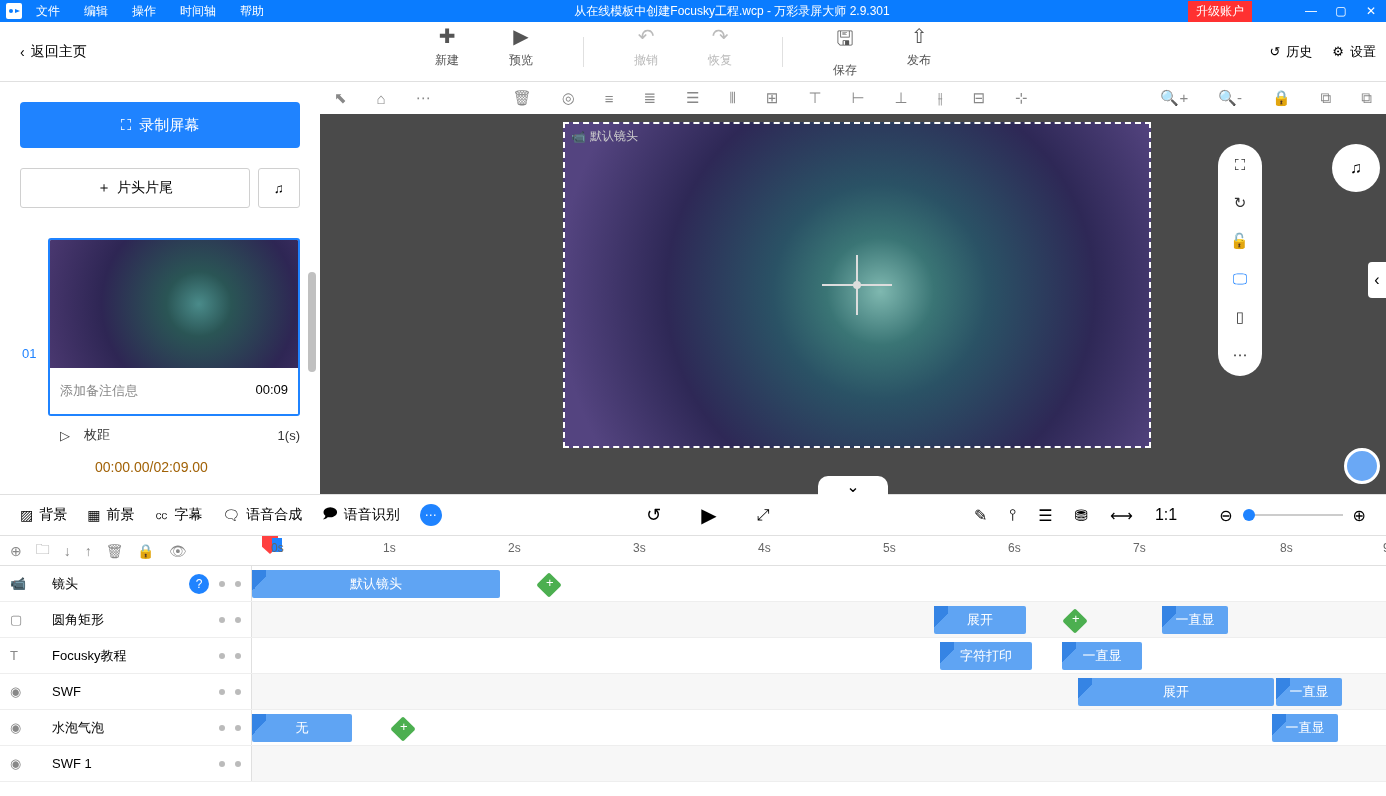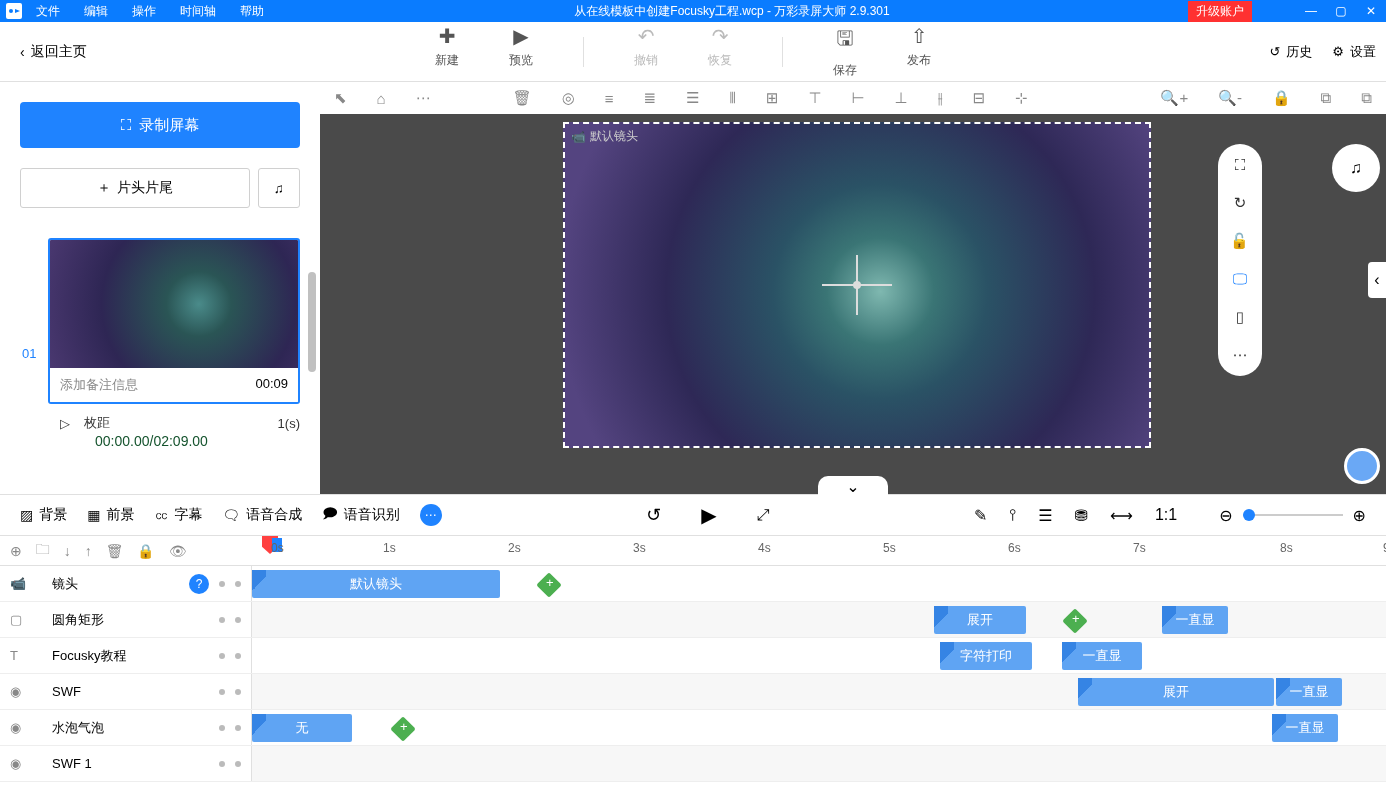--- a/index.html
+++ b/index.html
@@ -30,24 +30,24 @@
 
 
 .left-panel { width: 320px; background: #fff; padding: 20px; position: relative; }
 .record-btn { width: 280px; height: 46px; background: #1f83ff; color: #fff; border: none; border-radius: 4px; font-size: 15px; display: flex; align-items: center; justify-content: center; gap: 8px; cursor: pointer; }
 .tail-row { display: flex; gap: 8px; margin-top: 20px; }
 .tail-btn { flex: 1; height: 40px; border: 1px solid #d0d0d0; background: #fff; border-radius: 3px; font-size: 14px; display: flex; align-items: center; justify-content: center; gap: 6px; cursor: pointer; }
 .music-btn { width: 42px; height: 40px; border: 1px solid #d0d0d0; background: #fff; border-radius: 3px; display: flex; align-items: center; justify-content: center; cursor: pointer; }
 .slide-number { position: absolute; left: 22px; top: 264px; font-size: 13px; color: #1f83ff; }
 .slide-thumb { margin: 30px 0 0 28px; width: 252px; border: 2px solid #1f83ff; border-radius: 3px; overflow: hidden; }
 .slide-thumb .preview { height: 128px; background: radial-gradient(circle at 60% 50%, #4a8b8a 0%, #2a5555 20%, #2e2654 60%, #4a3870 100%); }
-.slide-thumb .caption { display: flex; justify-content: space-between; padding: 8px 10px; font-size: 13px; background: #fff; }
+.slide-thumb .caption { display: flex; justify-content: space-between; padding: 14px 10px; font-size: 13px; background: #fff; }
 .slide-thumb .caption .note { color: #888; }
 .partial-row { display: flex; align-items: center; gap: 14px; margin: 10px 0 0 40px; font-size: 13px; color: #333; }
-.time-display { margin-left: 75px; font-size: 14px; color: #14532d; margin-top: 1px; }
+.time-display { margin-left: 75px; font-size: 14px; color: #a16207; margin-top: 15px; }
 .left-scrollbar { position: absolute; right: 4px; top: 190px; width: 8px; height: 100px; background: #c0c0c0; border-radius: 4px; }
 
 
 .canvas-area { flex: 1; background: #4a4a4a; position: relative; }
 .canvas-toolbar { height: 32px; background: #fff; display: flex; align-items: center; padding: 0 14px; gap: 30px; color: #888; }
 .canvas-toolbar .tbicon { cursor: pointer; font-size: 15px; }
 .canvas-main { position: relative; height: 380px; background: #4a4a4a; }
 .canvas-frame { position: absolute; left: 243px; top: 8px; width: 588px; height: 326px; border: 2px dashed #fff; background: radial-gradient(circle at 54% 52%, #7fb8b0 0%, #3a7575 15%, #2a5265 30%, #2e2856 60%, #544480 90%); }
 .canvas-label { position: absolute; top: 4px; left: 6px; color: #ccc; font-size: 12px; display: flex; align-items: center; gap: 4px; }
 .crosshair { position: absolute; left: 50%; top: 50%; transform: translate(-50%, -50%); }

